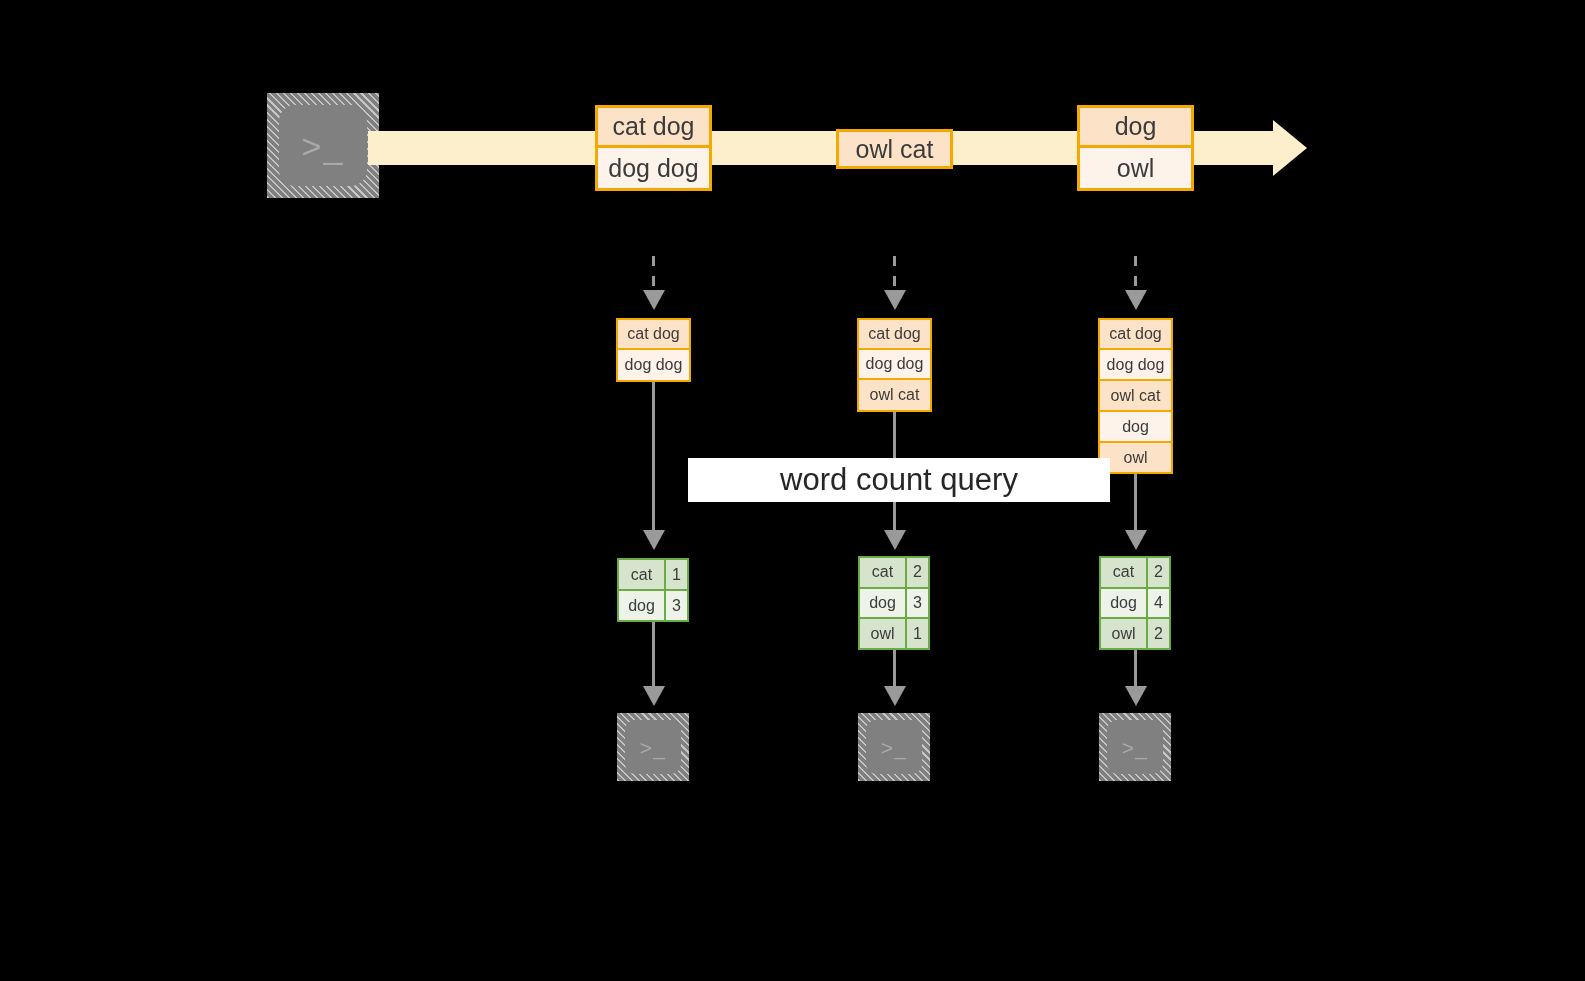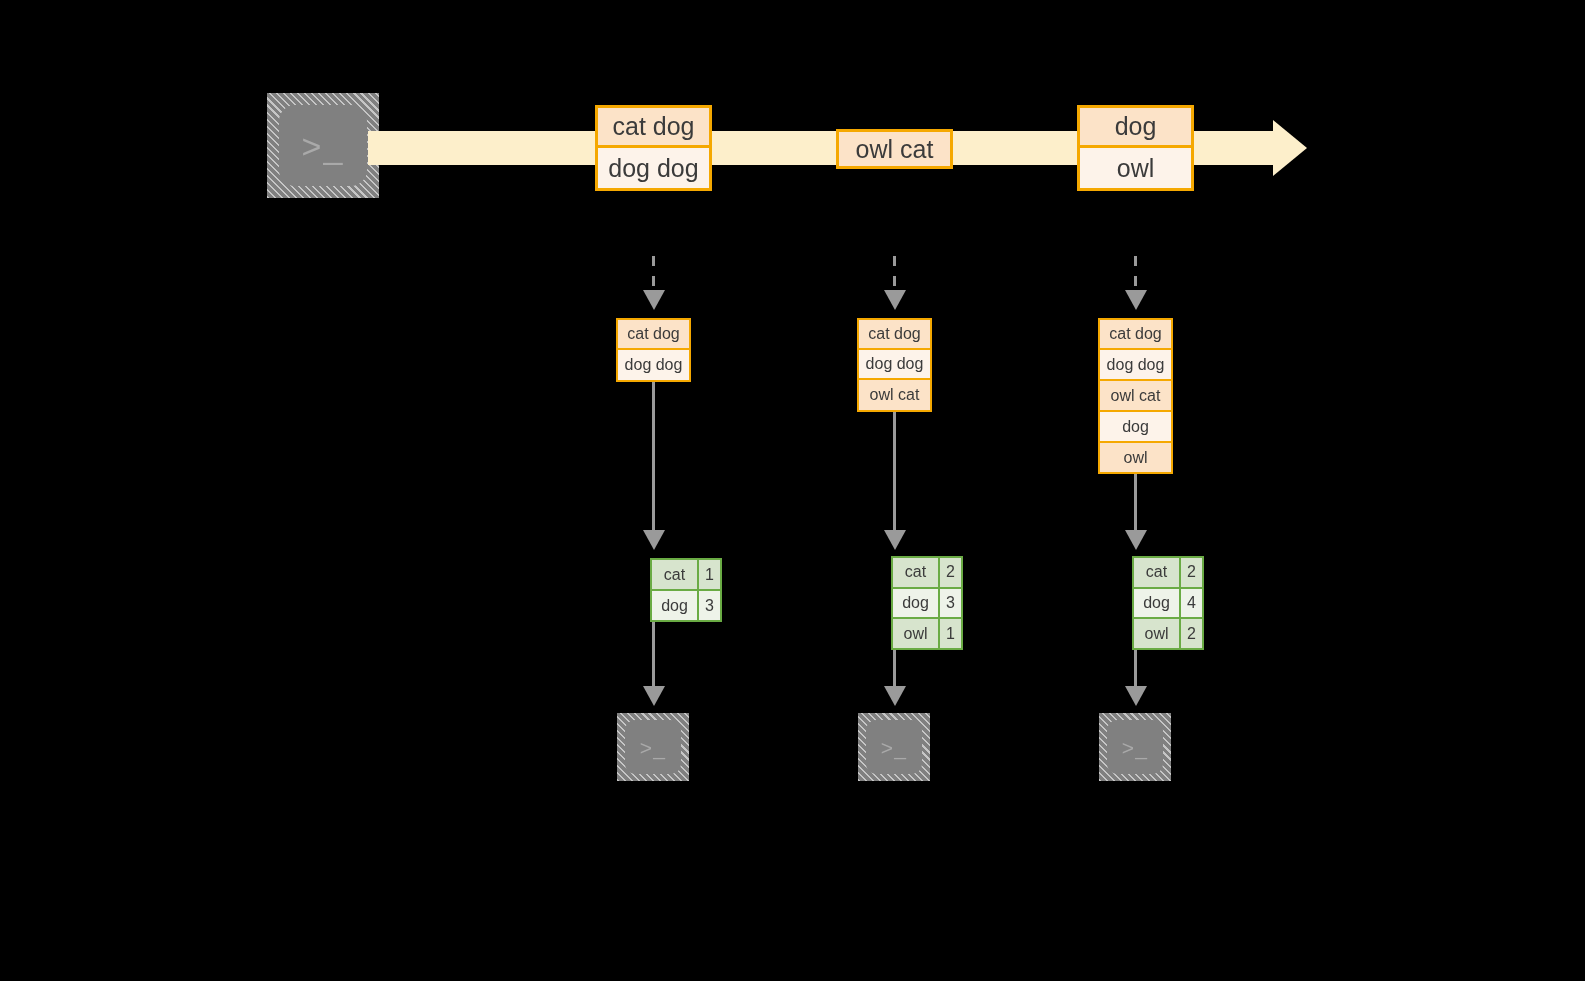--- a/index.html
+++ b/index.html
@@ -98,21 +98,20 @@
   .rec-stack.mini .rec-row { font-size: 16px; }
 
   
   .res-table {
     position: absolute;
     box-sizing: border-box;
     border: 2px solid #6aab44;
     background: #eef3e9;
     display: flex;
     flex-direction: column;
-    margin-left: 33px;
   }
   .res-row {
     box-sizing: border-box;
     display: flex;
     flex: 1 1 0;
     border-bottom: 2px solid #6aab44;
   }
   .res-row:last-child { border-bottom: none; }
   .res-cell {
     box-sizing: border-box;
@@ -287,14 +286,15 @@
   </div>
 
   <div class="conn" style="left:1134px; top:650px; height:40px;"></div>
   <div class="conn-head" style="left:1125px; top:686px;"></div>
 
   <div class="terminal small" style="left:1099px; top:713px; width:72px; height:68px;">
     <div class="inner"></div>
     <div class="prompt">&gt;_</div>
   </div>
 
+  <div class="banner" style="left:688px; top:458px; width:422px; height:44px;">word count query</div>
 
 </div>
 
 </body></html>

